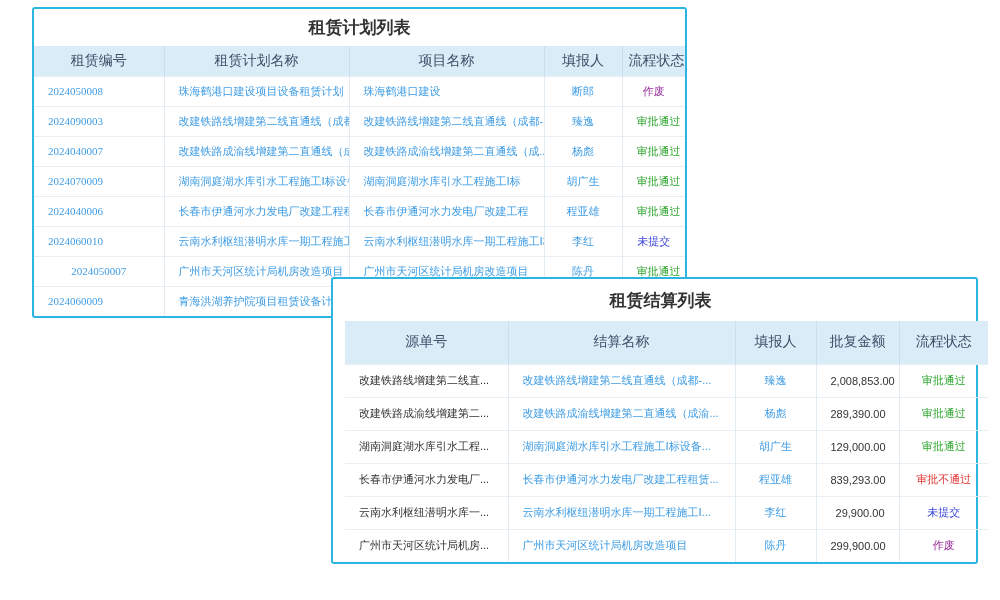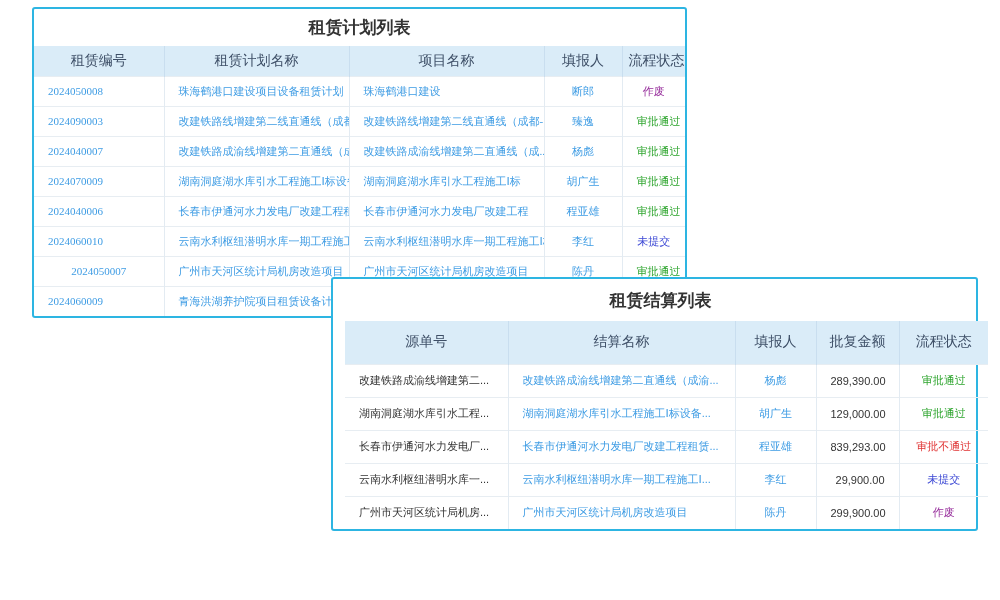--- a/index.html
+++ b/index.html
@@ -136,20 +136,27 @@
           <tr>
             <th>源单号</th>
             <th>结算名称</th>
             <th>填报人</th>
             <th>批复金额</th>
             <th>流程状态</th>
           </tr>
         </thead>
       <tbody>
           <tr>
+            <td style="text-align: left;">改建铁路线增建第二线直...</td>
+            <td class="link" style="text-align: left;">改建铁路线增建第二线直通线（成都-...</td>
+            <td class="link" style="text-align: center;">臻逸</td>
+            <td style="text-align: right;">2,008,853.00</td>
+            <td class="status-green" style="text-align: center;">审批通过</td>
+          </tr>
+          <tr>
             <td style="text-align: left;">改建铁路成渝线增建第二...</td>
             <td class="link" style="text-align: left;">改建铁路成渝线增建第二直通线（成渝...</td>
             <td class="link" style="text-align: center;">杨彪</td>
             <td style="text-align: right;">289,390.00</td>
             <td class="status-green" style="text-align: center;">审批通过</td>
           </tr>
           <tr>
             <td style="text-align: left;">湖南洞庭湖水库引水工程...</td>
             <td class="link" style="text-align: left;">湖南洞庭湖水库引水工程施工Ⅰ标设备...</td>
             <td class="link" style="text-align: center;">胡广生</td>

